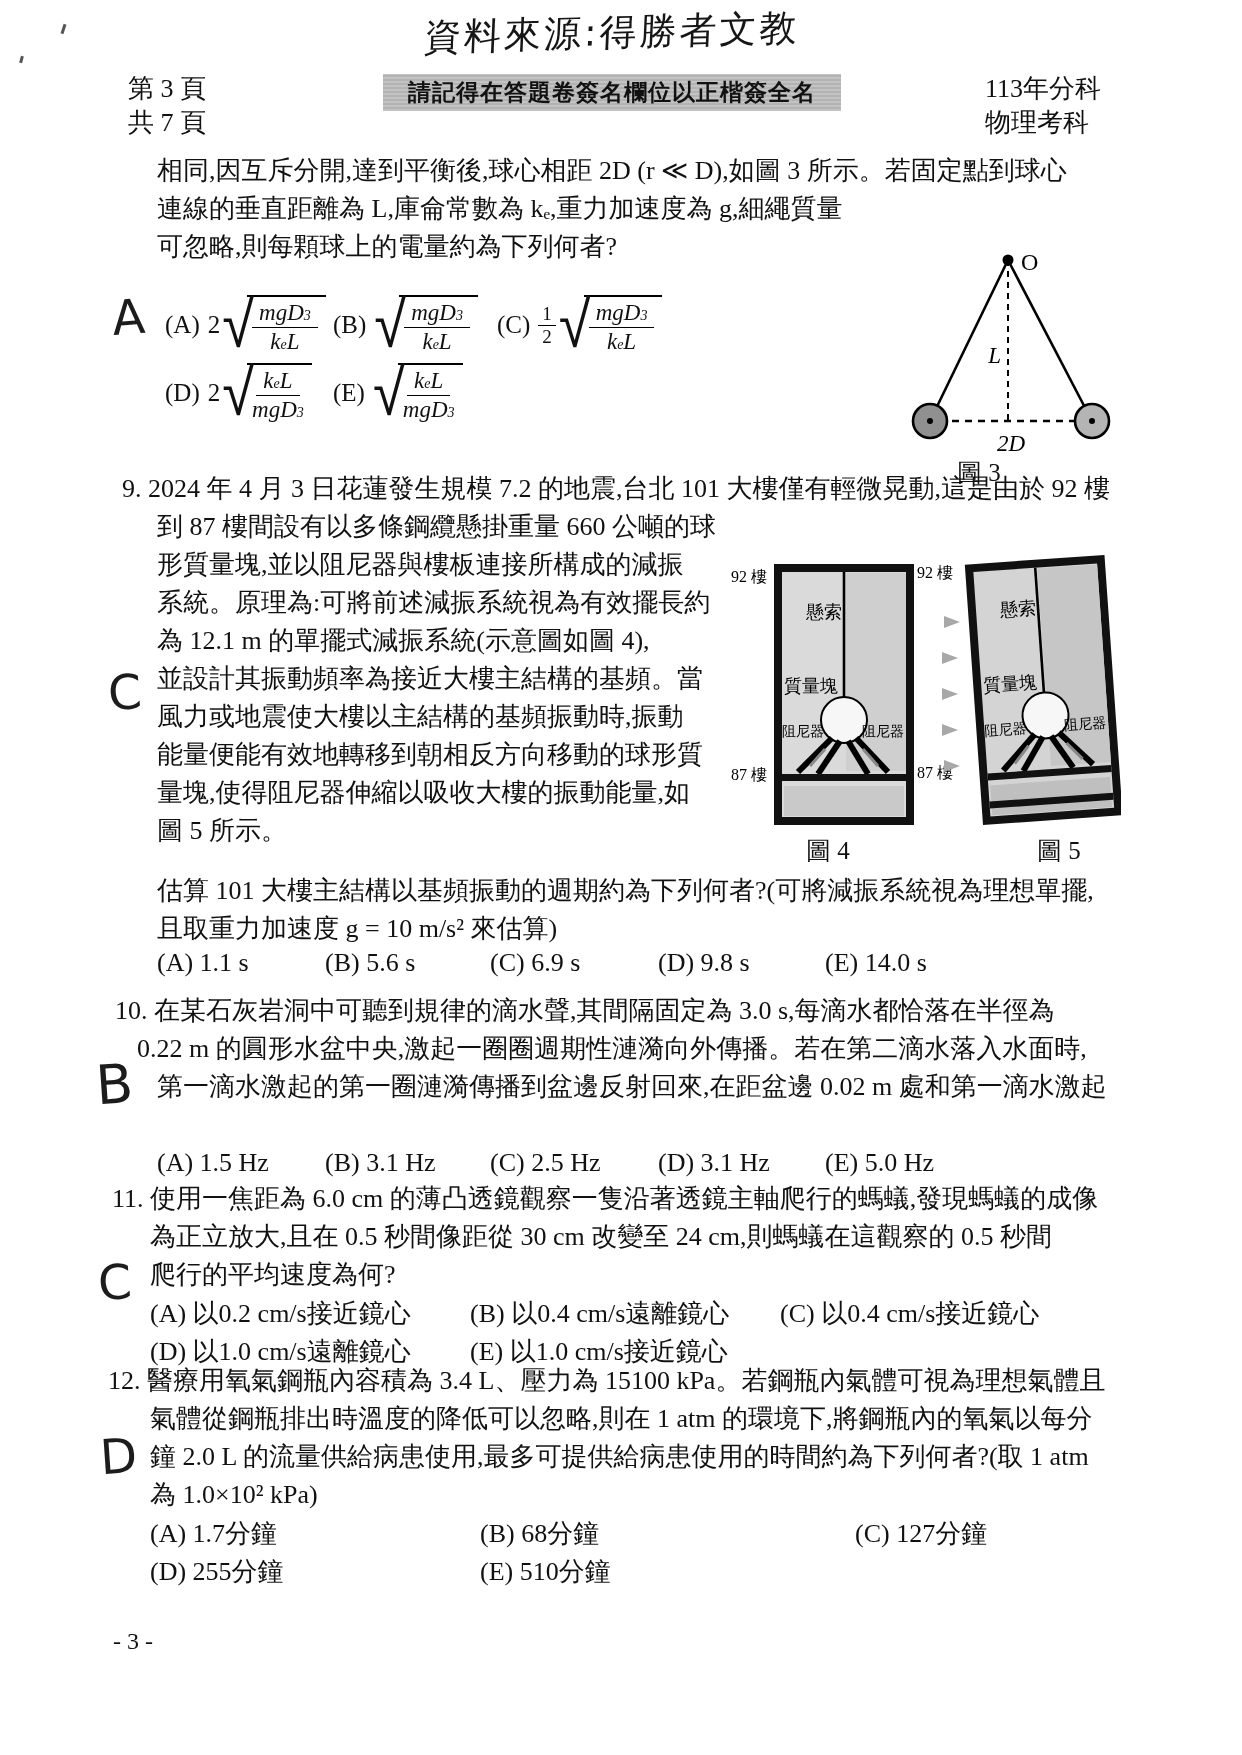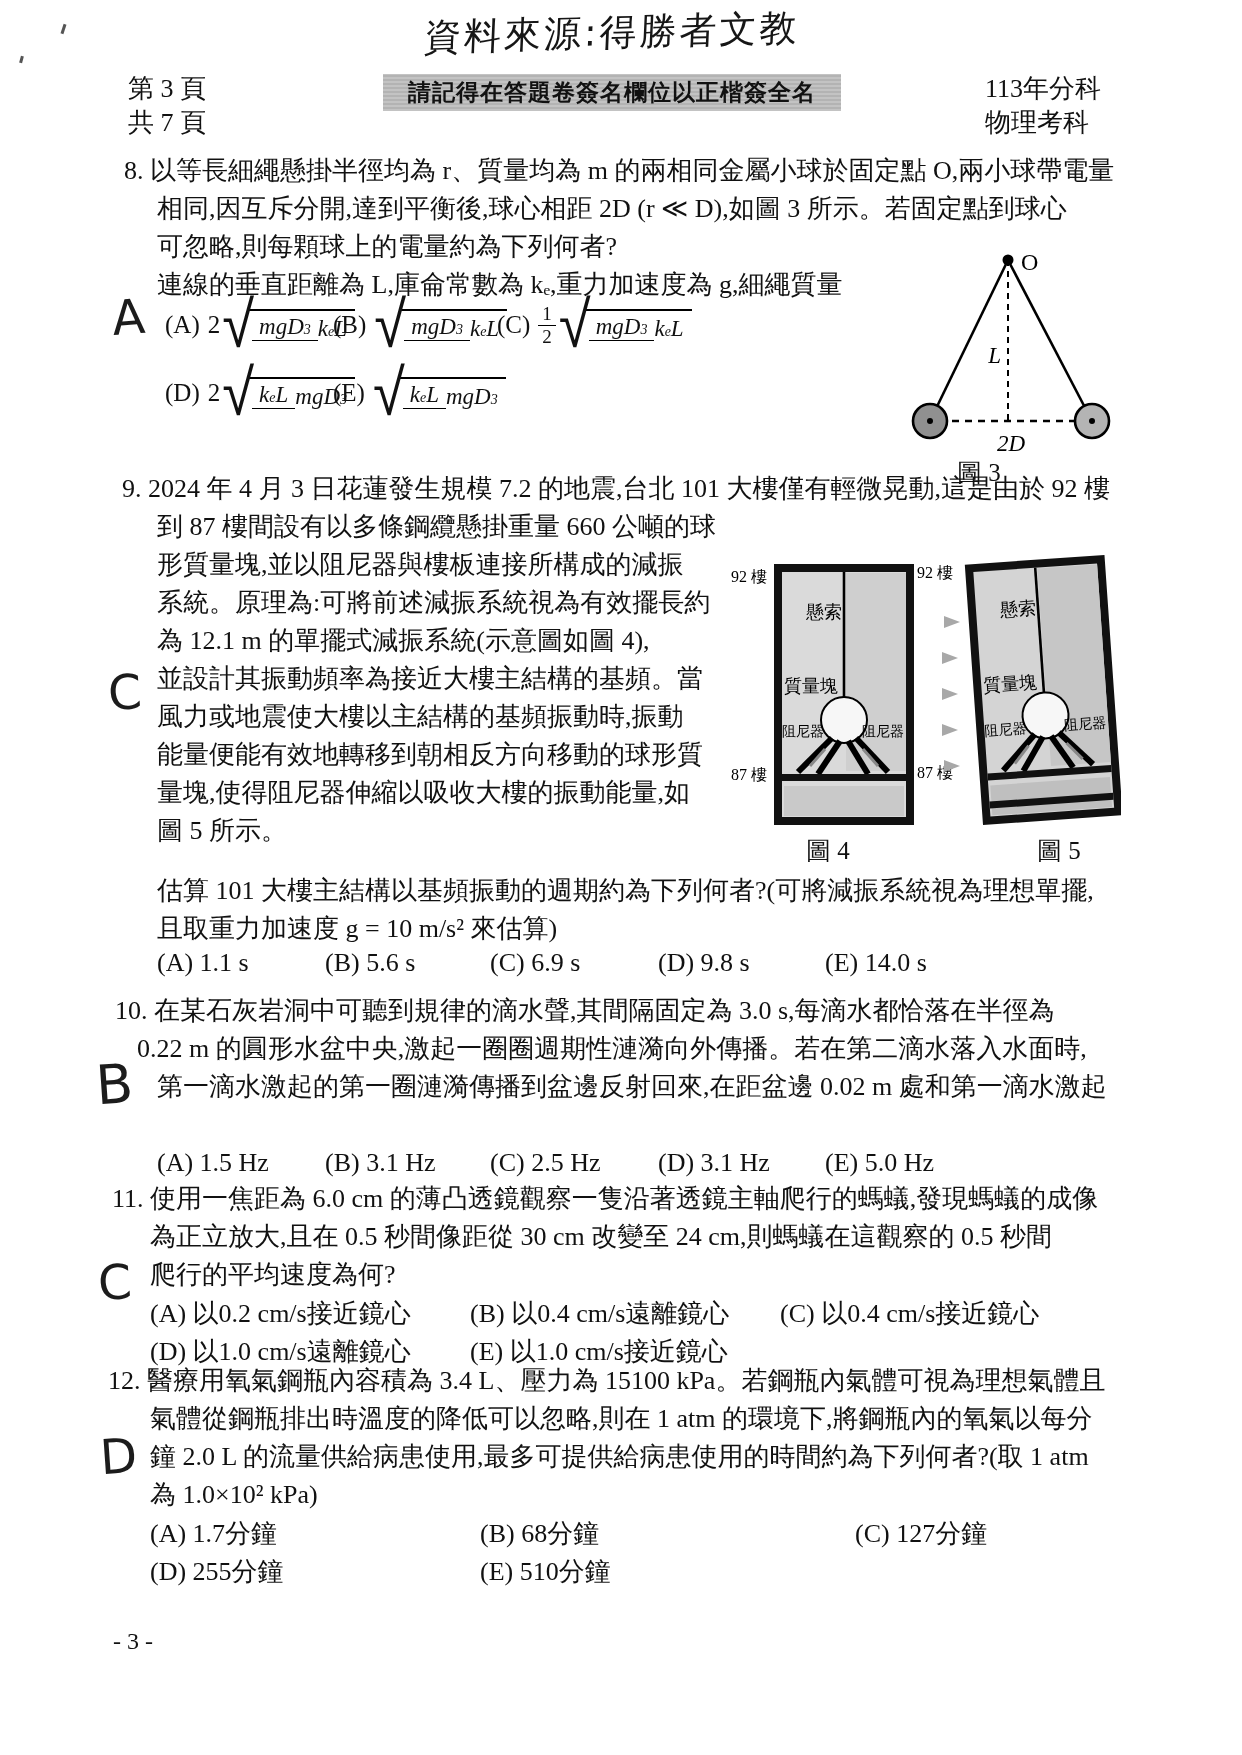--- a/index.html
+++ b/index.html
@@ -31,21 +31,21 @@
   .mopt { position:absolute; display:flex; align-items:center; height:66px; white-space:nowrap; }
   .mlabel { font-size:25px; margin-right:8px; }
   .mcoef { font-size:25px; margin-right:2px; }
   .coef-frac { display:inline-flex; flex-direction:column; align-items:center; font-size:19px; line-height:1.15; margin-right:3px; }
   .coef-frac .cfn { border-bottom:1.6px solid #000; padding:0 4px; }
   .coef-frac .cfd { padding:0 4px; }
   .rad { font-family:"DejaVu Sans",sans-serif; font-weight:300; font-size:58px; line-height:1;
          margin-right:-7px; transform:scaleY(1.12); transform-origin:center; }
   .rad::before { content:"\221A"; }
   .radicand { border-top:2px solid #000; padding:3px 8px 0 5px; }
-  .frac { display:flex; align-items:flex-end; font-size:23px; line-height:1.12; font-style:italic; }
+  .frac { display:flex; flex-direction:column; align-items:center; font-size:23px; line-height:1.12; font-style:italic; }
   .frac .fnum { border-bottom:1.8px solid #000; padding:0 7px 1px; display:flex; align-items:baseline; }
   .frac .fden { padding-top:1px; display:flex; align-items:baseline; }
   .frac sup { font-size:14px; font-style:italic; }
   .frac sub { font-size:14px; font-style:italic; }
   .figcap { font-size:25px; white-space:nowrap; }
   svg text { font-family:"Liberation Serif","DejaVu Serif",serif; }
   .speck { position:absolute; background:#555; }
 </style>
 </head>
 <body>
@@ -61,24 +61,23 @@
     <div>第 3 頁</div>
     <div>共 7 頁</div>
   </div>
   <div class="abs notice-box" style="left:383px; top:74px;">請記得在答題卷簽名欄位以正楷簽全名</div>
   <div class="abs hdr-small" style="left:985px; top:72px;">
     <div>113年分科</div>
     <div>物理考科</div>
   </div>
 
   <div class="abs" style="left:124px; top:152px;">
-    <div class="qline"><span class="qnum">8.</span> <span>以等長細繩懸掛半徑均為 r、質量均為 m 的兩相同金屬小球於固定點 O,兩小球帶電量</span></div>
     <div class="qline" style="margin-left:33px;">相同,因互斥分開,達到平衡後,球心相距 2D (r ≪ D),如圖 3 所示。若固定點到球心</div>
+    <div class="qline" style="margin-left:33px;">連線的垂直距離為 L,庫侖常數為 kₑ,重力加速度為 g,細繩質量</div>
     <div class="qline" style="margin-left:33px;">可忽略,則每顆球上的電量約為下列何者?</div>
-    <div class="qline" style="margin-left:33px;">連線的垂直距離為 L,庫侖常數為 kₑ,重力加速度為 g,細繩質量</div>
   </div>
 
   <div class="abs answer-mark" style="left:112px; top:293px;">A</div>
 
   <div class="mopt" style="left:165px; top:292px;">
     <span class="mlabel">(A)</span>
     <span class="mcoef">2</span>
     <span class="rad"></span>
     <span class="radicand">
         <span class="frac">

